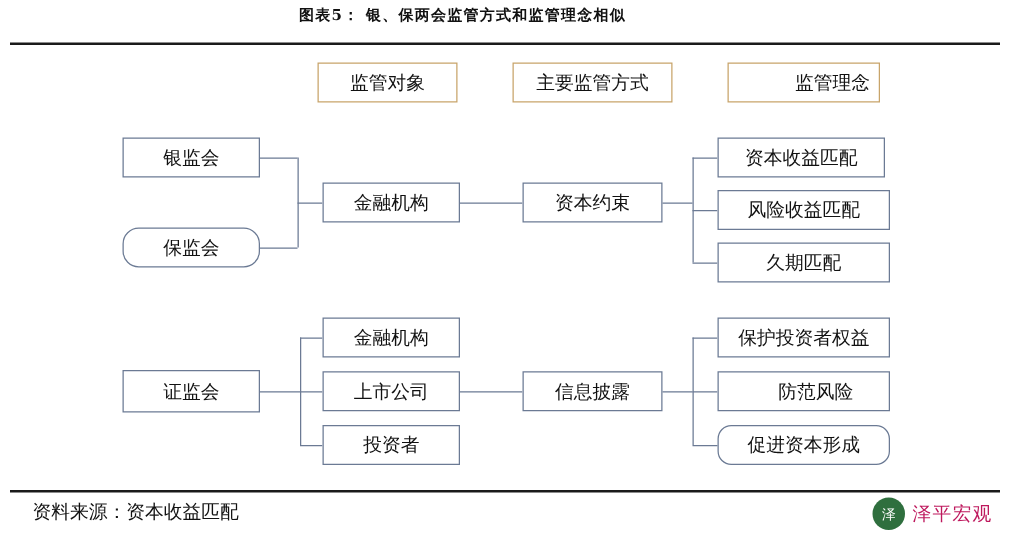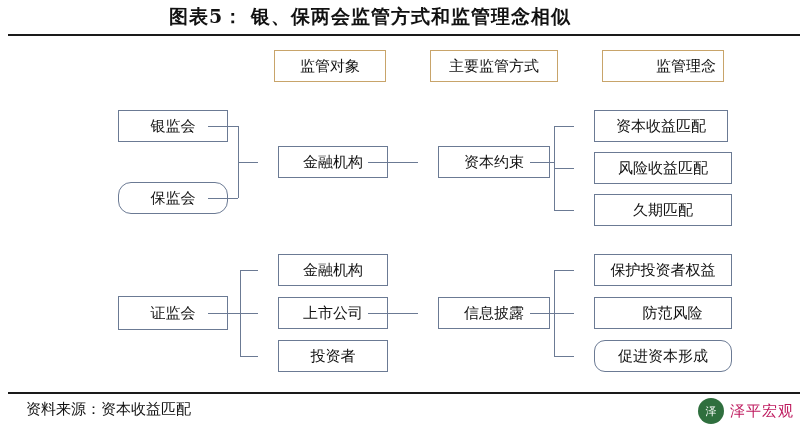--- a/index.html
+++ b/index.html
@@ -9,21 +9,21 @@
     font-family:"Liberation Serif", serif;
     position:relative;
     overflow:hidden;
   }
   .page{position:absolute;left:0;top:0;width:808px;height:434px;}
 
   
   .title{
     position:absolute;left:0;top:4px;width:740px;
     text-align:center;
-    font-size:19px;
+    font-size:12px;
     font-weight:bold;
     letter-spacing:1px;
     color:#111;
     font-family:"DejaVu Serif", serif;
   }
   .rule{
     position:absolute;left:8px;width:792px;height:0;
     border-top:2px solid #1a1a1a;
   }
   .rule.top{top:34px;}
@@ -35,21 +35,20 @@
     box-sizing:border-box;
     border:1px solid #6b7a94;
     background:#ffffff;
     display:flex;
     align-items:center;
     justify-content:center;
     font-size:15px;
     color:#111;
     white-space:nowrap;
     font-family:Liberation Mono, monospace;
-    margin-left:20px;
   }
   .hdr{
     border:1px solid #c8a46a;
     background:#ffffff;
     font-size:15px;
   }
   .line{
     position:absolute;
     background:#6b7a94;
   }

